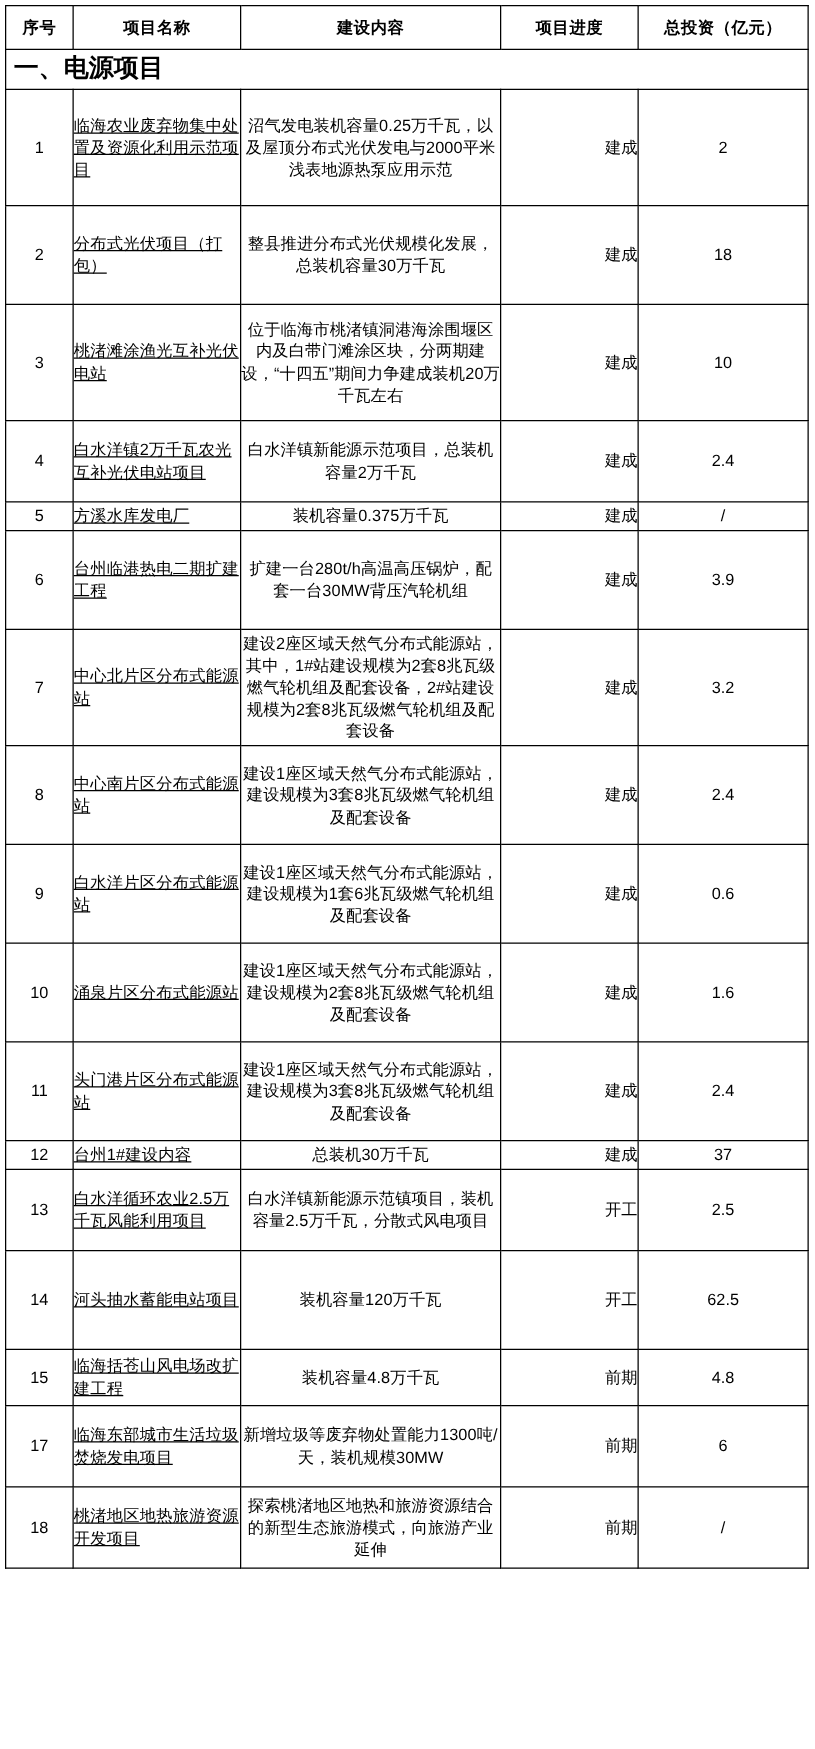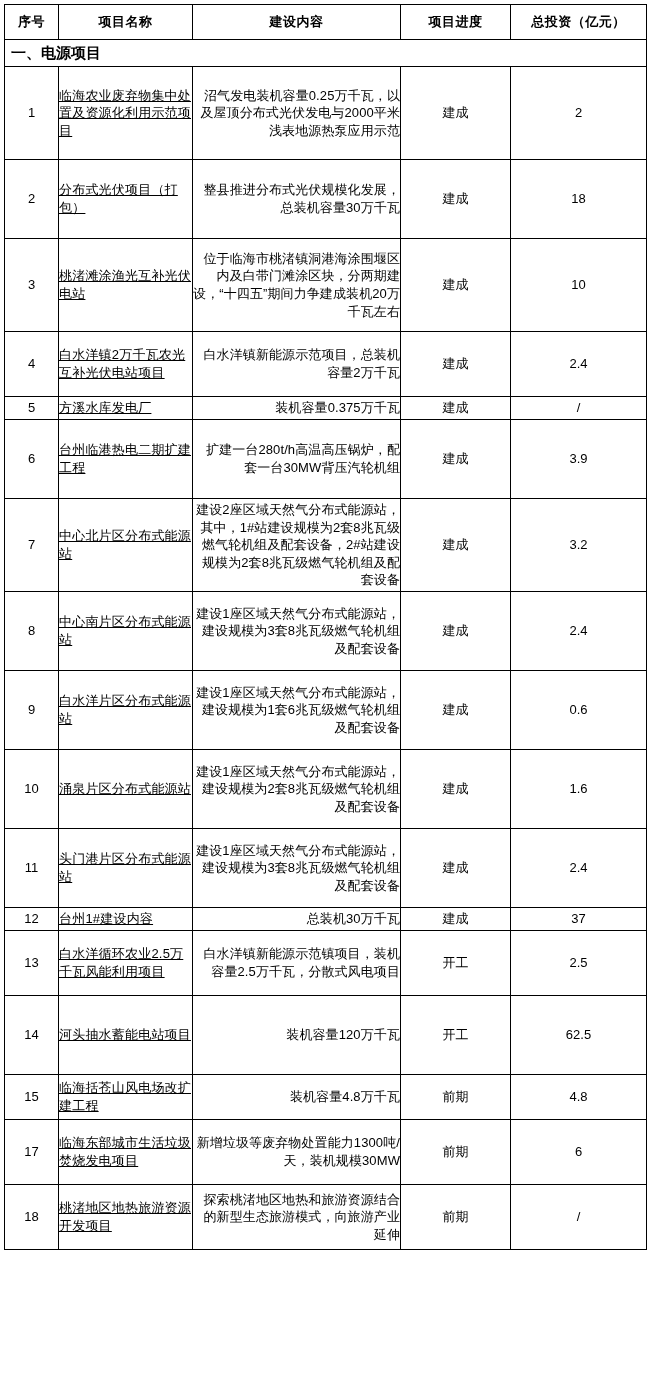--- a/index.html
+++ b/index.html
@@ -50,36 +50,36 @@
   }
   td.c-name {
     padding: 3px 5px 3px 7px;
     text-align: left;
     font-size: 13.5px;
     letter-spacing: 0.2px;
     text-decoration: underline;
   }
   td.c-desc {
     padding: 3px 4px 3px 5px;
-    text-align: right;
+    text-align: center;
     font-size: 13px;
     letter-spacing: 0.1px;
   }
   td.c-prog {
-    text-align: center;
+    text-align: right;
     font-size: 13.5px;
   }
   td.c-inv {
     text-align: center;
     font-size: 13.5px;
   }
   tr.section td {
     text-align: left;
     font-weight: bold;
-    font-size: 15px;
+    font-size: 20px;
     padding: 2px 0 2px 6px;
     height: 22px;
   }
   
   .h-xl td { height: 92px; }
   .h-lg td { height: 78px; }
   .h-md td { height: 64px; }
   .h-sm td { height: 44px; }
   .h-xs td { height: 22px; }
 </style>

